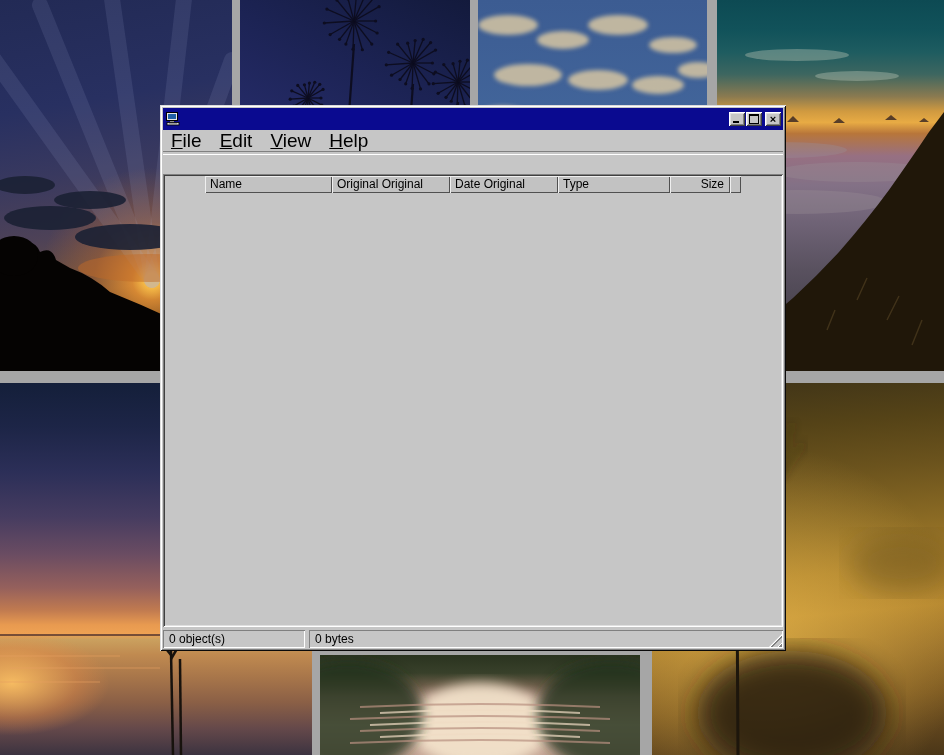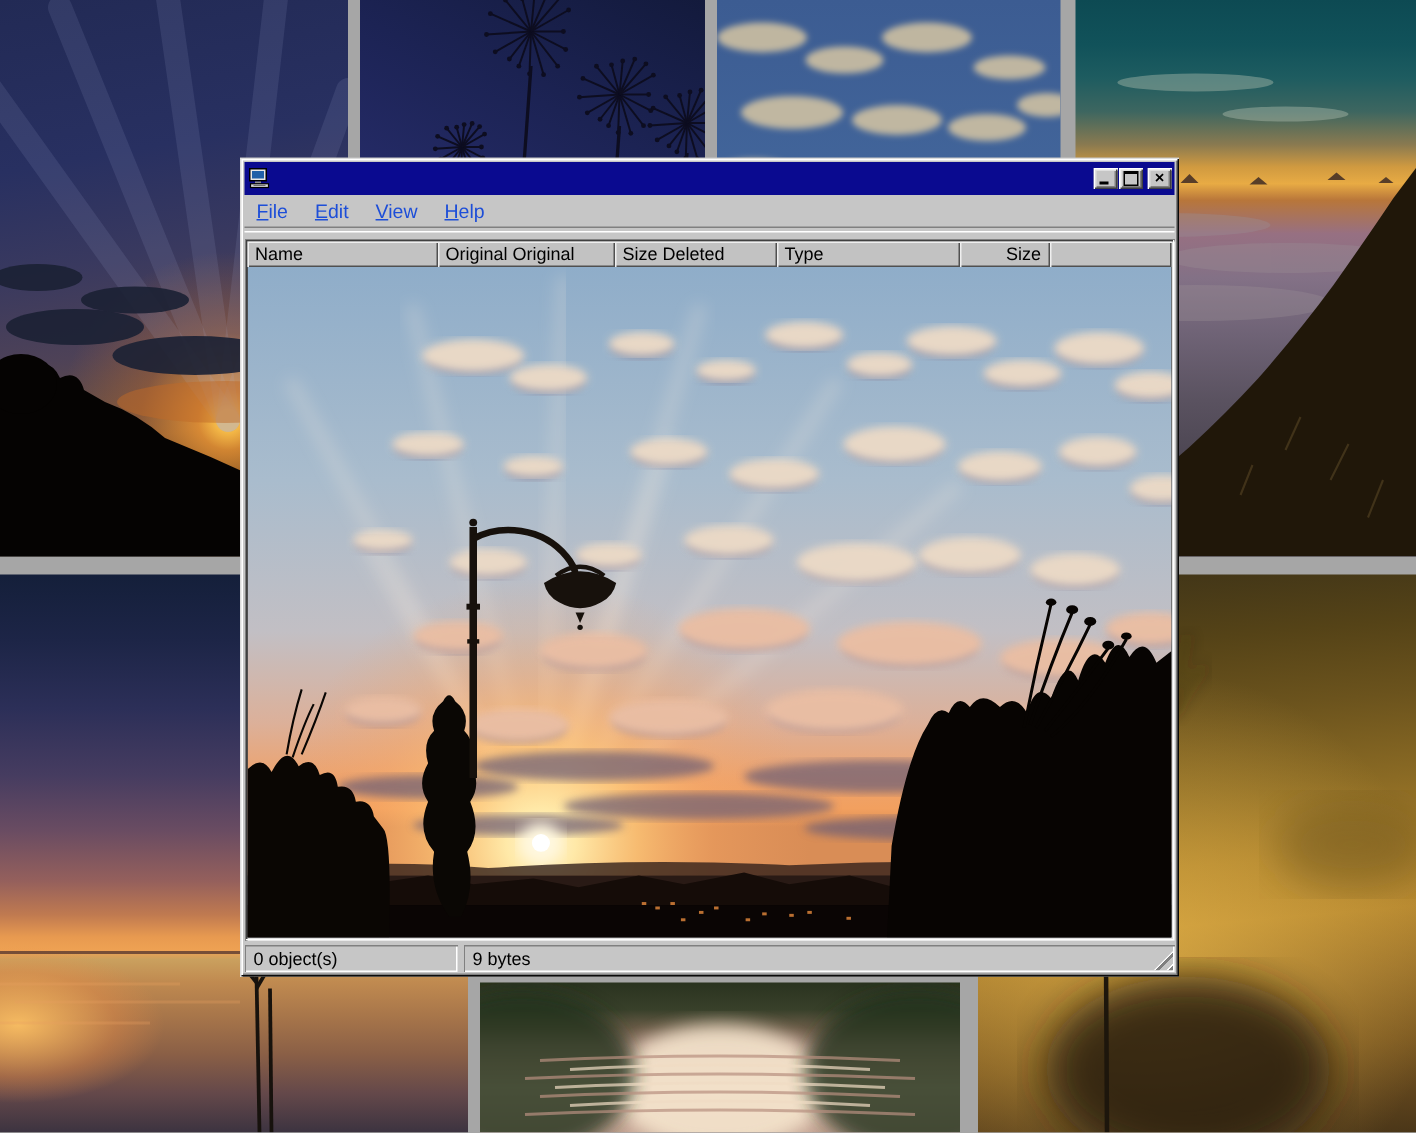--- a/index.html
+++ b/index.html
@@ -44,27 +44,27 @@
   .tb-btn{width:16px;height:14px;background:#c6c6c6;position:relative;margin-left:1px;
     box-shadow:inset 1px 1px 0 #ffffff, inset -1px -1px 0 #404040,
                inset 2px 2px 0 #dfdfdf, inset -2px -2px 0 #808080;
     border:none;padding:0;font-family:"Liberation Sans",sans-serif;
     font-size:11px;font-weight:bold;line-height:12px;color:#000;}
   .tb-btn.close{margin-left:3px;}
   .tb-btn.minimize::after{content:"";position:absolute;left:4px;bottom:3px;width:6px;height:2px;background:#000;}
   .tb-btn.maximize::after{content:"";position:absolute;left:3px;top:2px;width:8px;height:7px;
     border:1px solid #000;border-top-width:2px;background:transparent;}
   .menubar{height:21px;display:flex;align-items:center;padding-left:1px;flex:0 0 auto;}
-  .menu-item{font-size:13px;color:#1d4ed8;padding:2px 7px;margin-right:4px;}
+  .menu-item{font-size:19px;color:#000000;padding:2px 7px;margin-right:4px;}
   .menu-item u{text-decoration:underline;}
   .menusep{height:2px;border-top:1px solid #808080;border-bottom:1px solid #ffffff;flex:0 0 auto;}
-  .listwrap{flex:1;margin-top:4px;background:#c6c6c6;box-sizing:border-box;padding:2px;
+  .listwrap{flex:1;margin-top:19px;background:#c6c6c6;box-sizing:border-box;padding:2px;
     box-shadow:inset 1px 1px 0 #808080, inset -1px -1px 0 #ffffff,
                inset 2px 2px 0 #404040, inset -2px -2px 0 #dfdfdf;
-    display:flex;flex-direction:column;overflow:hidden;}
+    display:flex;flex-direction:column;overflow:hidden;align-items:center;}
   .headerrow{height:17px;display:flex;flex:0 0 auto;background:#c2c2c2;}
   .hseg{box-sizing:border-box;height:17px;background:#c2c2c2;font-size:12px;color:#000;
     padding:1px 6px 0 5px;white-space:nowrap;overflow:hidden;
     box-shadow:inset 1px 1px 0 #efefef, inset -1px -1px 0 #505050;}
   .viewport{flex:1;position:relative;background:#000;overflow:hidden;}
   .viewport svg{position:absolute;inset:0;width:100%;height:100%;}
   .statusbar{height:18px;margin-top:3px;display:flex;flex:0 0 auto;position:relative;}
   .spanel{box-sizing:border-box;height:18px;font-size:12px;color:#000;padding:2px 6px 0 6px;
     box-shadow:inset 1px 1px 0 #808080, inset -1px -1px 0 #ffffff;background:#c6c6c6;}
   .spanel.p1{width:142px;margin-right:4px;}
@@ -389,22 +389,22 @@
         <span class="menu-item"><u>E</u>dit</span>
         <span class="menu-item"><u>V</u>iew</span>
         <span class="menu-item"><u>H</u>elp</span>
       </div>
     <div class="menusep"></div>
 
     <div class="listwrap">
       <div class="headerrow" id="header-row">
           <div class="hseg" style="width: 127px; text-align: left;">Name</div>
           <div class="hseg" style="width: 118px; text-align: left;">Original Original</div>
-          <div class="hseg" style="width: 108px; text-align: left;">Size Deleted</div>
-          <div class="hseg" style="width: 122px; text-align: left;">Type</div>
+          <div class="hseg" style="width: 108px; text-align: left;">Date Original</div>
+          <div class="hseg" style="width: 112px; text-align: left;">Type</div>
           <div class="hseg" style="width: 60px; text-align: right;">Size</div>
           <div class="hseg" style="flex: 1 1 0%; text-align: left;"></div>
         </div>
       <div class="viewport">
 
         <svg id="photoSvg" viewBox="0 0 614 454" preserveAspectRatio="none">
           <defs>
             <linearGradient id="sky" x1="0" y1="0" x2="0" y2="1">
               <stop offset="0" stop-color="#8fadc9"></stop>
                 <stop offset="0.35" stop-color="#a9bccd"></stop>
@@ -574,17 +574,17 @@
             <ellipse cx="534" cy="227" rx="3.5" ry="2.5"></ellipse>
               <ellipse cx="572" cy="256" rx="4" ry="3"></ellipse>
             <ellipse cx="584" cy="250" rx="3.5" ry="2.5"></ellipse>
           </g>
         </svg>
       </div>
     </div>
 
     <div class="statusbar">
       <div class="spanel p1">0 object(s)</div>
-      <div class="spanel p2">9 bytes</div>
+      <div class="spanel p2">0 bytes</div>
       <div class="grip"></div>
     </div>
   </div>
 </div>
 
 </body></html>

